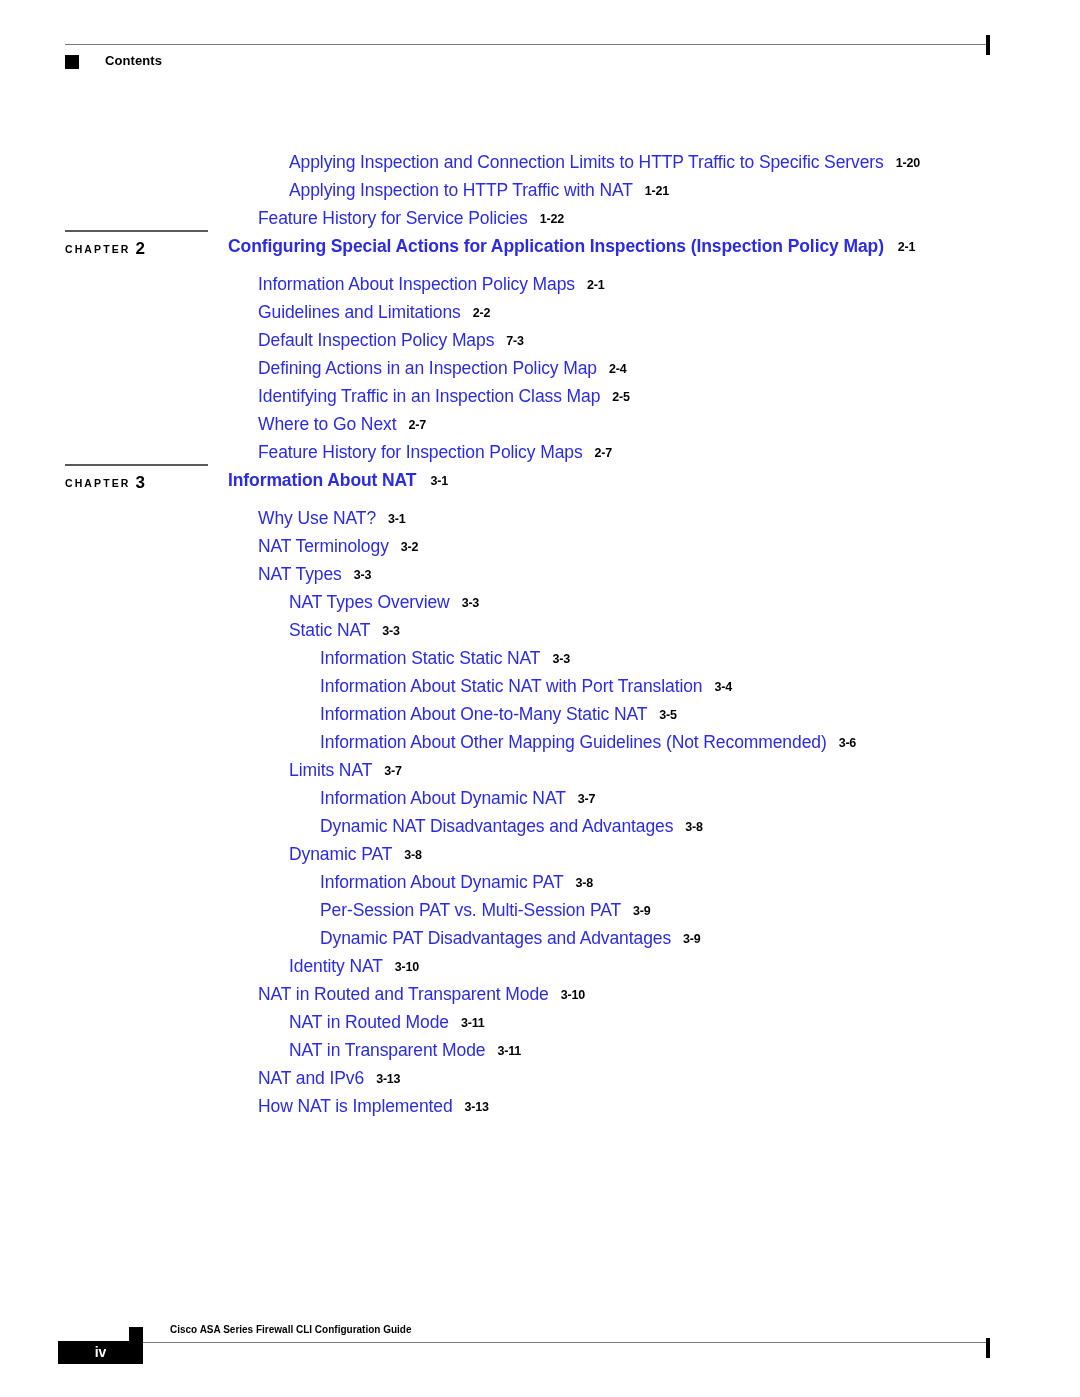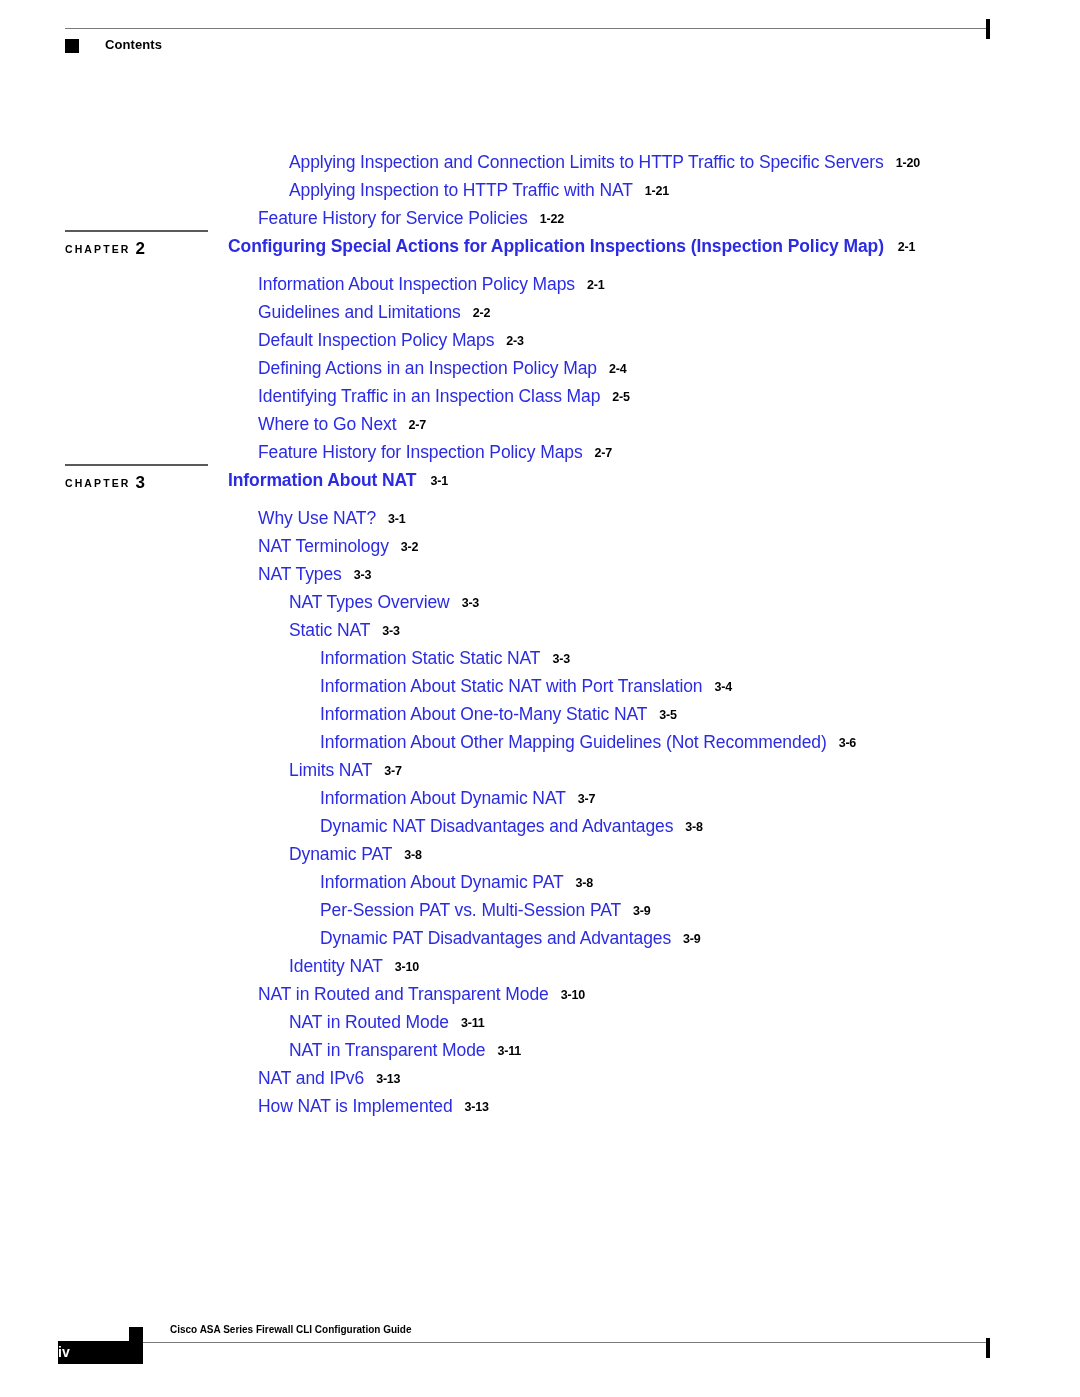--- a/index.html
+++ b/index.html
@@ -21,21 +21,21 @@
     left: 0; top: 0;
     width: 1080px;
     height: 1397px;
     overflow: hidden;
   }
 
   
   .header {
     position: absolute;
     left: 65px;
-    top: 28px;
+    top: 44px;
     width: 923px;
     height: 34px;
   }
   .header-rule {
     position: absolute;
     left: 0; top: 0;
     width: 923px;
     height: 1px;
     background: #7a7a7a;
   }
@@ -212,21 +212,21 @@
     height: 23px;
     background: #000000;
   }
   .footer-pagenum {
     position: absolute;
     left: -7px;
     top: 21px;
     width: 85px;
     height: 23px;
     line-height: 23px;
-    text-align: left;
+    text-align: center;
     color: #ffffff;
     font-size: 14px;
     font-weight: bold;
   }
   .footer-title {
     position: absolute;
     left: 105px;
     top: 4px;
     font-size: 10px;
     font-weight: bold;
@@ -262,21 +262,21 @@
         <div class="head-label"><span class="word">CHAPTER</span><span class="num">2</span></div>
         <div class="head-title"><span class="title">Configuring Special Actions for Application Inspections (Inspection Policy Map)</span><span class="pageno">2-1</span></div>
       </div>
       <div class="toc-row gap-small">
         <div class="entry level1"><span class="title">Information About Inspection Policy Maps</span><span class="pageno">2-1</span></div>
       </div>
       <div class="toc-row">
         <div class="entry level1"><span class="title">Guidelines and Limitations</span><span class="pageno">2-2</span></div>
       </div>
       <div class="toc-row">
-        <div class="entry level1"><span class="title">Default Inspection Policy Maps</span><span class="pageno">2-3</span></div>
+        <div class="entry level1"><span class="title">Default Inspection Policy Maps</span><span class="pageno">7-3</span></div>
       </div>
       <div class="toc-row">
         <div class="entry level1"><span class="title">Defining Actions in an Inspection Policy Map</span><span class="pageno">2-4</span></div>
       </div>
       <div class="toc-row">
         <div class="entry level1"><span class="title">Identifying Traffic in an Inspection Class Map</span><span class="pageno">2-5</span></div>
       </div>
       <div class="toc-row">
         <div class="entry level1"><span class="title">Where to Go Next</span><span class="pageno">2-7</span></div>
       </div>

